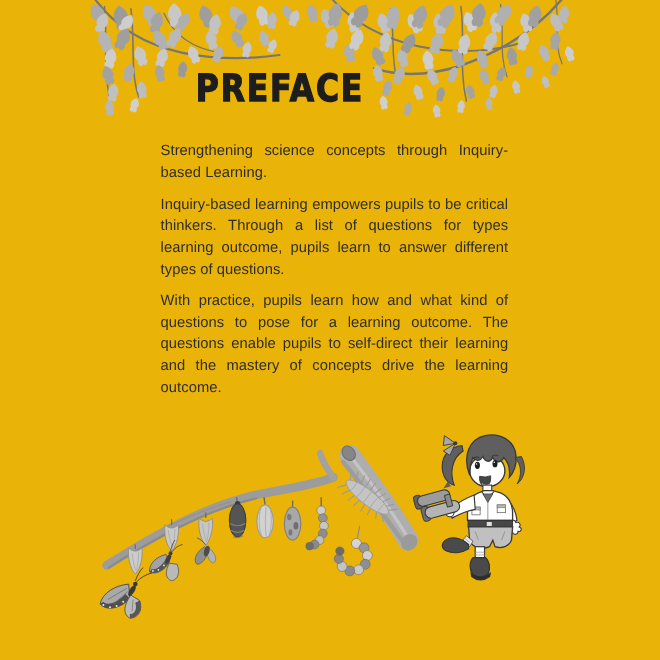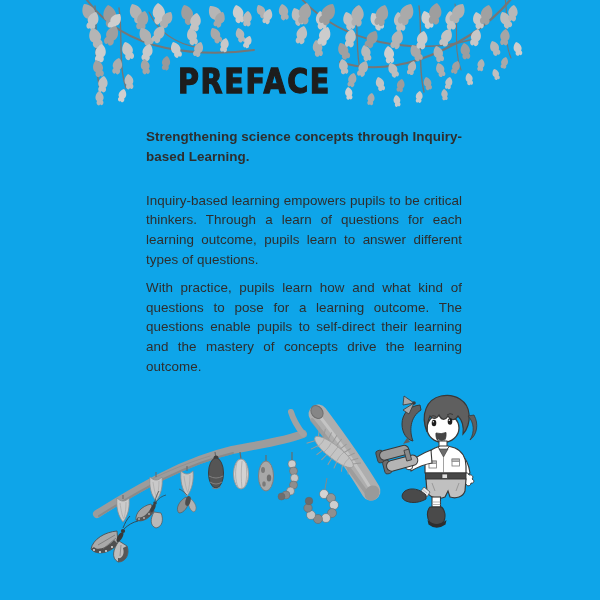--- a/index.html
+++ b/index.html
@@ -1,35 +1,35 @@
 <!DOCTYPE html>
 <html><head>
 <meta charset="utf-8">
 <style>
   html,body{margin:0;padding:0;background:#fff;}
   .page{
-    position:relative;width:600px;height:600px;background:#0ea5e9;
+    position:relative;width:600px;height:600px;background:#eab308;
     overflow:hidden;font-family:"Liberation Sans",sans-serif;
   }
   .foliage{position:absolute;left:0;top:0;}
   .title{
     position:absolute;left:178px;top:64px;margin:0;
     font-family:"DejaVu Sans",sans-serif;font-weight:bold;
     font-size:34px;line-height:34px;color:#1d1d1d;
     letter-spacing:2px;-webkit-text-stroke:1.3px #1d1d1d;
     transform:scaleX(0.84);transform-origin:left center;white-space:nowrap;
   }
   .text-block{
     position:absolute;left:146px;top:127px;width:316px;color:#2e2e2e;
   }
   .text-block p{
     margin:0 0 8px 0;font-size:13.4px;line-height:19.8px;
     text-align:justify;letter-spacing:0.05px;
   }
-  .text-block p.lead{font-weight:bold;margin-bottom:24px;}
+  .text-block p.lead{font-weight:normal;margin-bottom:9px;}
   .scene{position:absolute;left:0;top:392px;}
 </style>
 </head>
 <body>
 
 <div class="page">
 
   <svg class="foliage" width="600" height="118" viewBox="0 0 600 118">
     <defs>
       <path id="lf" d="M0 0 C-5 3 -8 10 -4 14 C-7 18 -2 23 0 19 C2 23 7 18 4 14 C8 10 5 3 0 0 Z"></path>
@@ -146,21 +146,21 @@
       <use href="#lf" transform="translate(482 59) rotate(10) scale(0.6)" fill="#b2b2b2"></use>
       <use href="#lf" transform="translate(494 69) rotate(-20) scale(0.55)" fill="#bfbfbf"></use>
       <use href="#lf" transform="translate(506 57) rotate(15) scale(0.58)" fill="#a9a9a9"></use>
     </g>
   </svg>
 
   <h1 class="title">PREFACE</h1>
 
   <div class="text-block">
     <p class="lead">Strengthening science concepts through Inquiry-based Learning.</p>
-    <p>Inquiry-based learning empowers pupils to be critical thinkers. Through a learn of questions for each learning outcome, pupils learn to answer different types of questions.</p>
+    <p>Inquiry-based learning empowers pupils to be critical thinkers. Through a list of questions for types learning outcome, pupils learn to answer different types of questions.</p>
     <p>With practice, pupils learn how and what kind of questions to pose for a learning outcome. The questions enable pupils to self-direct their learning and the mastery of concepts drive the learning outcome.</p>
   </div>
 
   <svg class="scene" width="600" height="208" viewBox="0 392 600 208">
 
     <g fill="none" stroke-linecap="round">
       <path d="M97 514 C 140 487 185 461 232 450 C 258 445 285 441 303 434" stroke="#9c9c9c" stroke-width="8"></path>
       <path d="M99 516 C 142 489 186 464 233 453" stroke="#868686" stroke-width="2" opacity="0.8"></path>
       <path d="M318 414 C 336 438 356 466 371 491" stroke="#aeaeae" stroke-width="19"></path>
       <path d="M312 420 C 330 442 350 470 366 492" stroke="#989898" stroke-width="4" opacity="0.8"></path>

